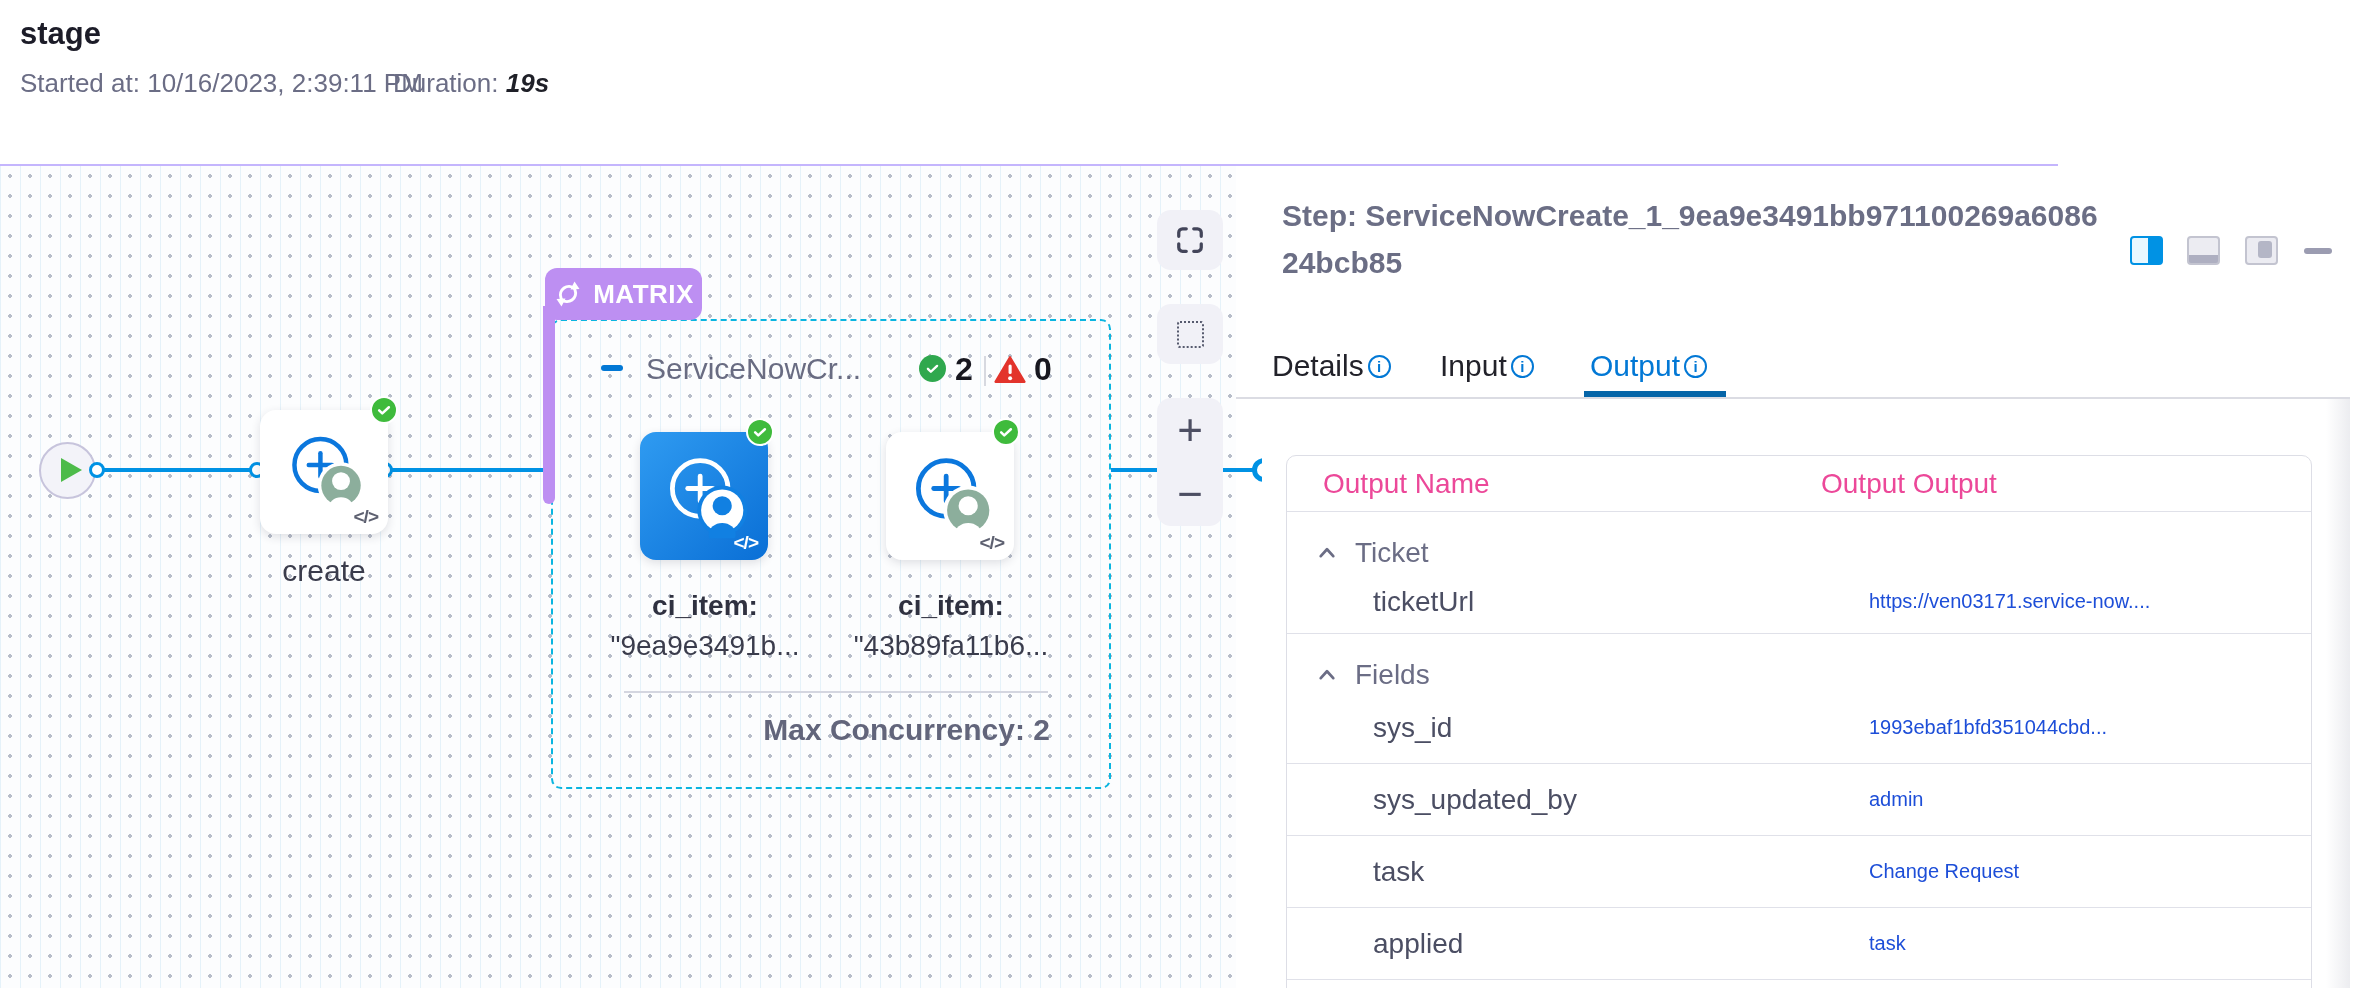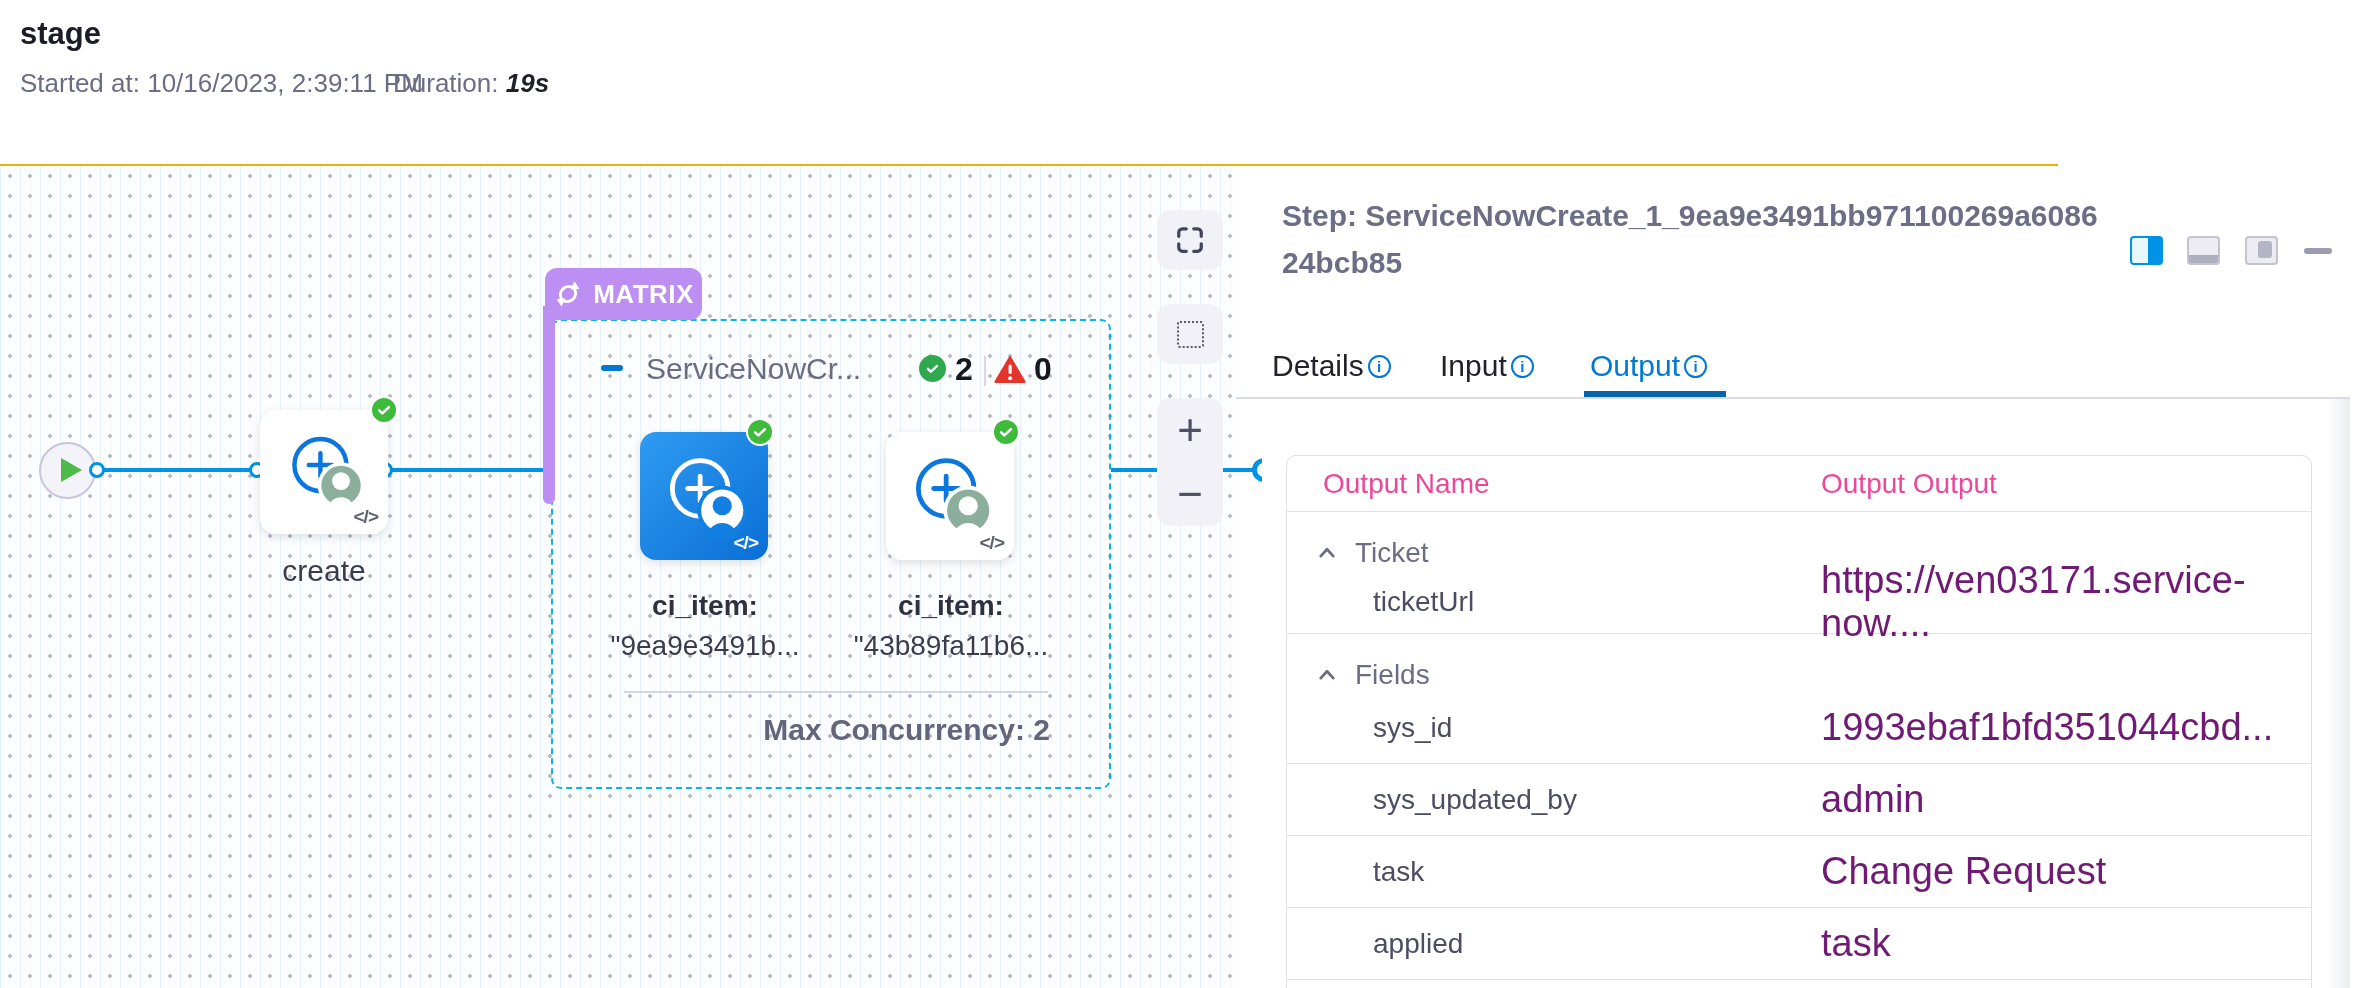--- a/index.html
+++ b/index.html
@@ -8,21 +8,21 @@
     font-family: "Liberation Sans", sans-serif;
     background: #ffffff;
     position: relative;
     color: #383946;
   }
   .abs { position: absolute; }
 
   
   .top-header {
     position: absolute; left: 0; top: 0; width: 2058px; height: 166px;
-    background: #ffffff; border-bottom: 2px solid #eab308; z-index: 20;
+    background: #ffffff; border-bottom: 2px solid #c4b5fd; z-index: 20;
   }
   .stage-title { position: absolute; left: 20px; top: 16px; font-size: 31px; font-weight: bold; color: #1c1c28; }
   .meta-text { position: absolute; top: 68px; font-size: 26px; color: #6b6d85; }
   .meta-started { left: 20px; }
   .meta-duration { left: 393px; }
   .meta-value-dark { color: #1f2028; font-weight: 600; font-style: italic; }
 
   
   .canvas {
     position: absolute; left: 0; top: 166px; width: 1264px; height: 822px;
@@ -129,21 +129,21 @@
   .out-card { position: absolute; left: 50px; top: 289px; width: 1026px; height: 600px;
     border: 1.5px solid #dddee6; border-radius: 10px; background: #ffffff; }
   .t-row { display: flex; align-items: center; }
   .t-head { height: 56px; border-bottom: 1.5px solid #e0e1e9; font-weight: normal; font-size: 28px; color: #ec4899; }
   .t-head .c-name { padding-left: 36px; }
   .c-name { width: 534px; flex: none; }
   .t-group { height: 58px; font-size: 28px; color: #6b6d85; }
   .t-group .g-inner { padding-left: 30px; display: flex; align-items: center; gap: 18px; cursor: pointer; margin-top: 24px; }
   .t-field { border-bottom: 1.5px solid #e0e1e9; }
   .t-field .c-name { padding-left: 86px; font-size: 28px; color: #4b4e63; }
-  .t-field .c-val { font-size: 38px; color: #701a75; }
+  .t-field .c-val { font-size: 20px; color: #1d4ed8; margin-left: 48px; }
   .row-url { height: 64px; }
   .row-field { height: 72px; }
   .link-val { color: #1e6ca6; cursor: pointer; }
   .panel-fade { position: absolute; right: 0; top: 233px; width: 24px; height: 589px;
     background: linear-gradient(to left, rgba(120,125,150,0.14), rgba(120,125,150,0)); pointer-events: none; }
 </style>
 </head>
 <body>
 
 <header class="top-header">

